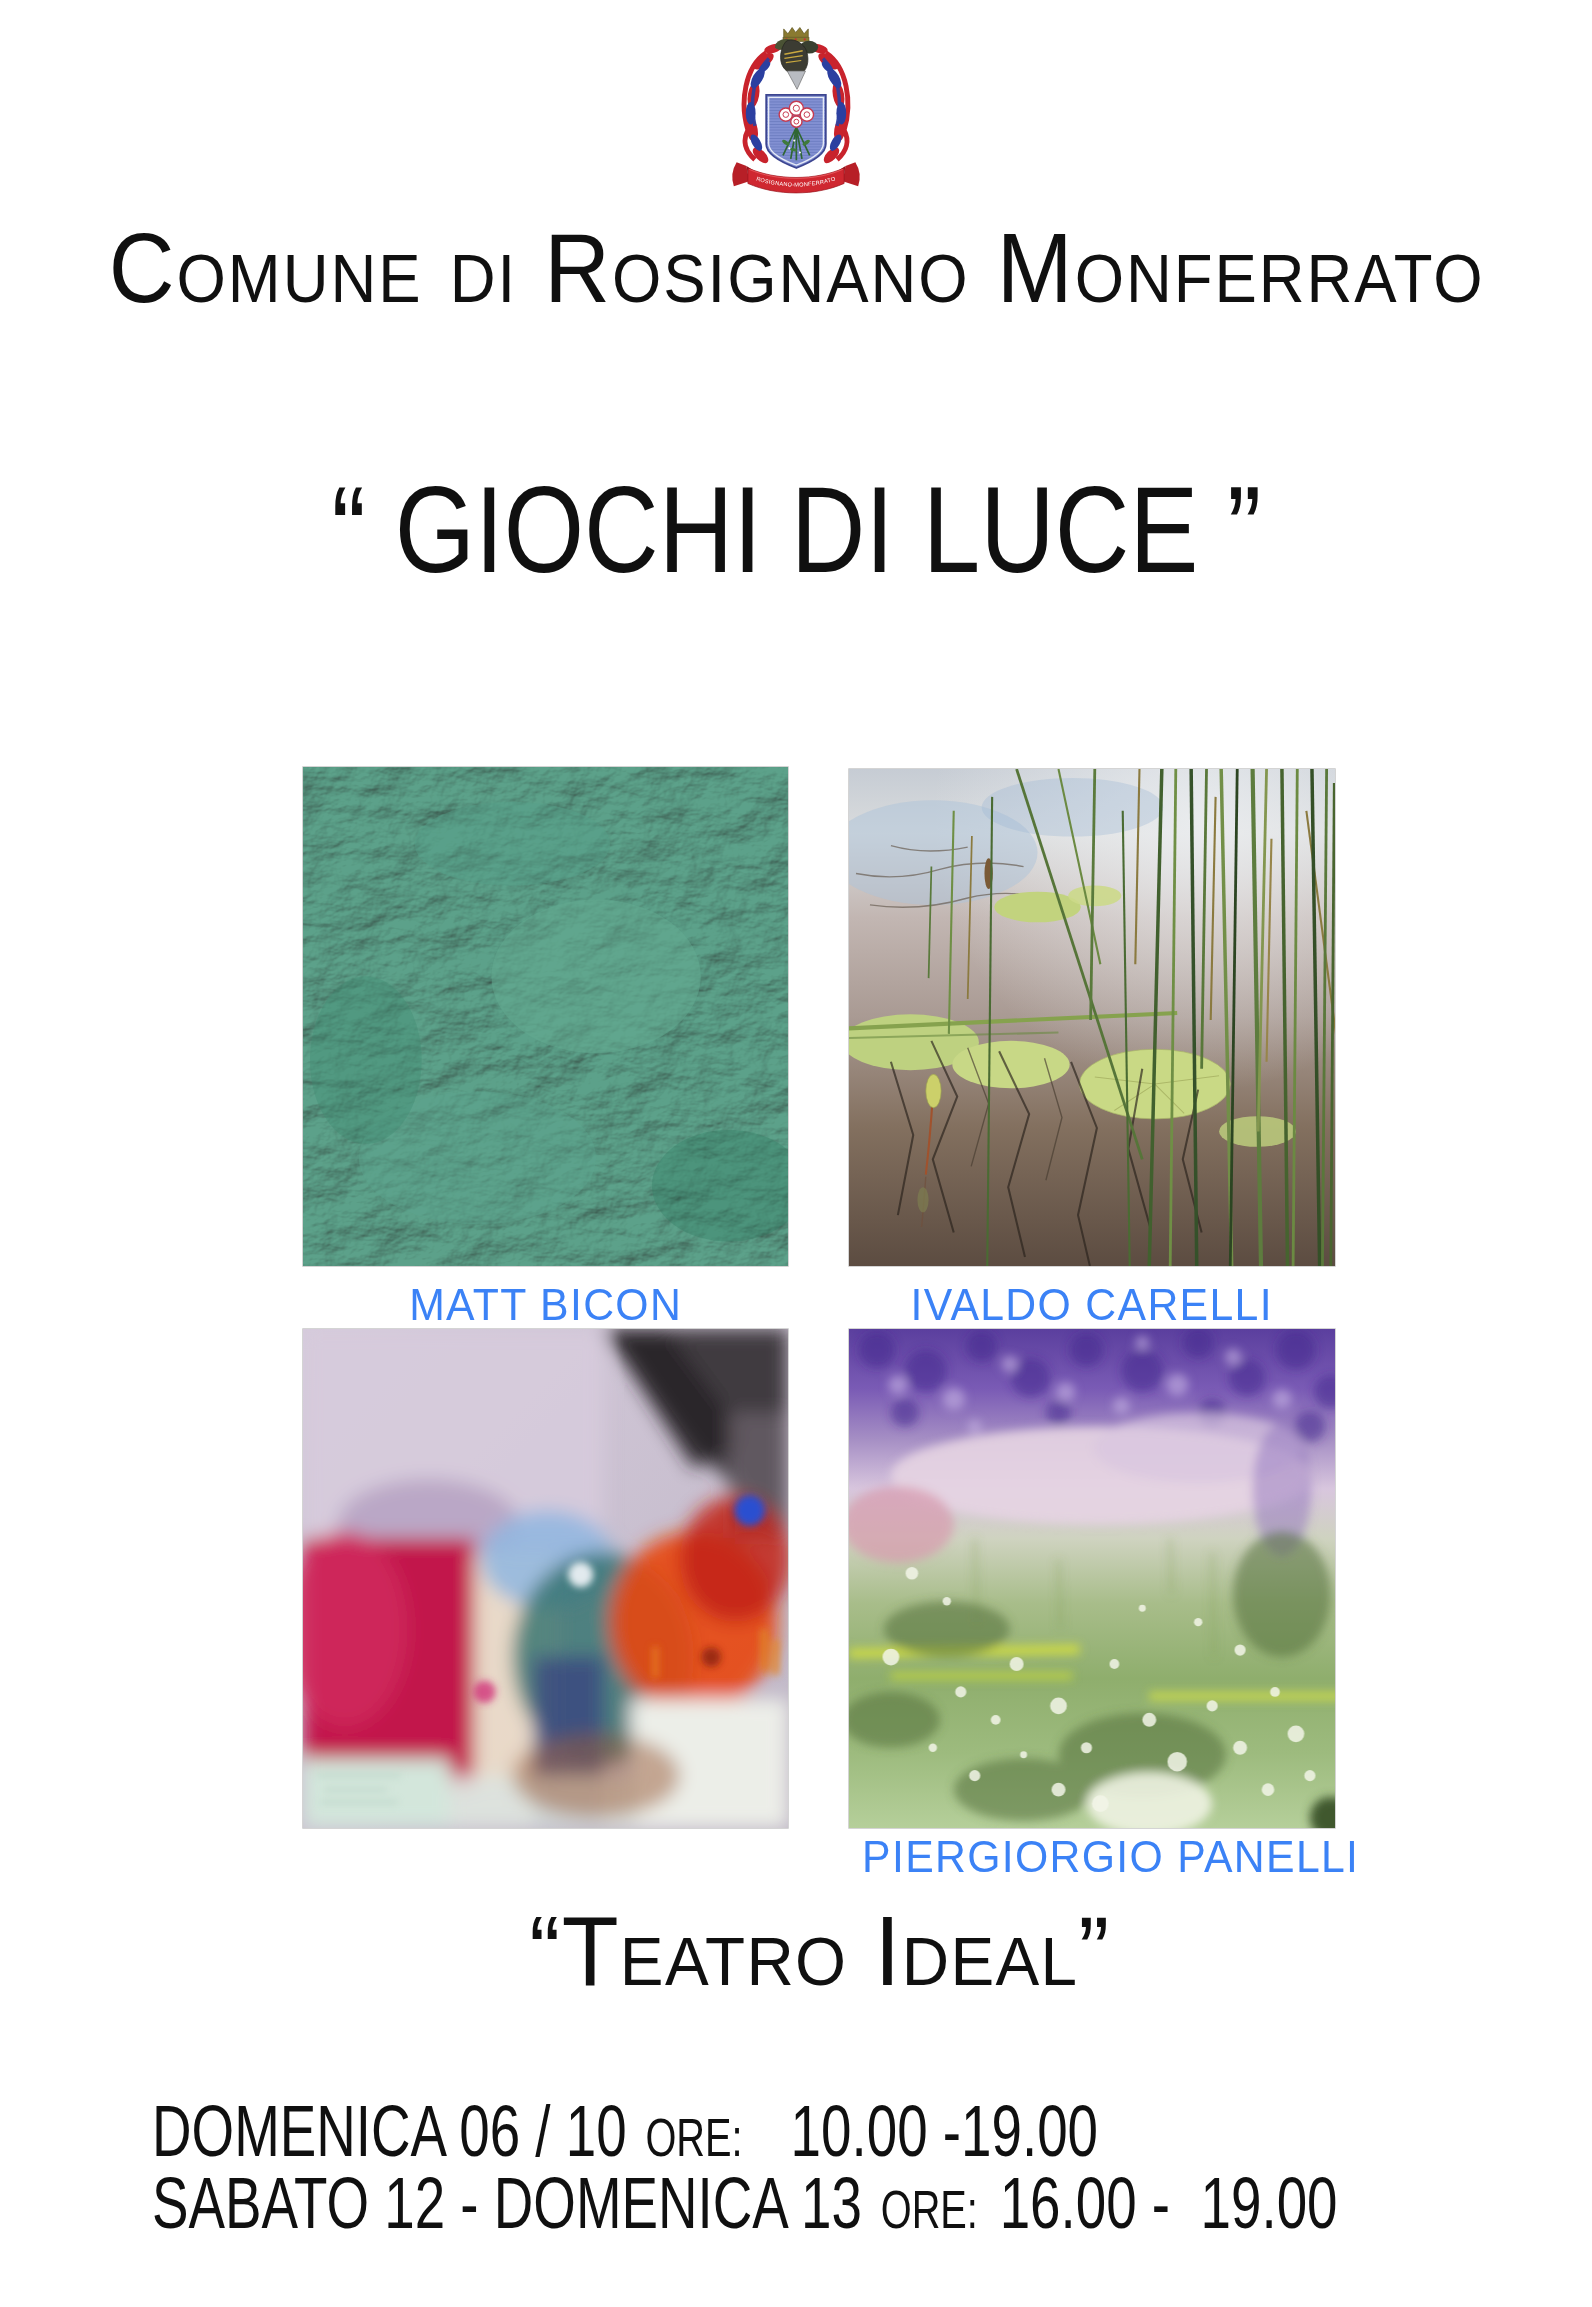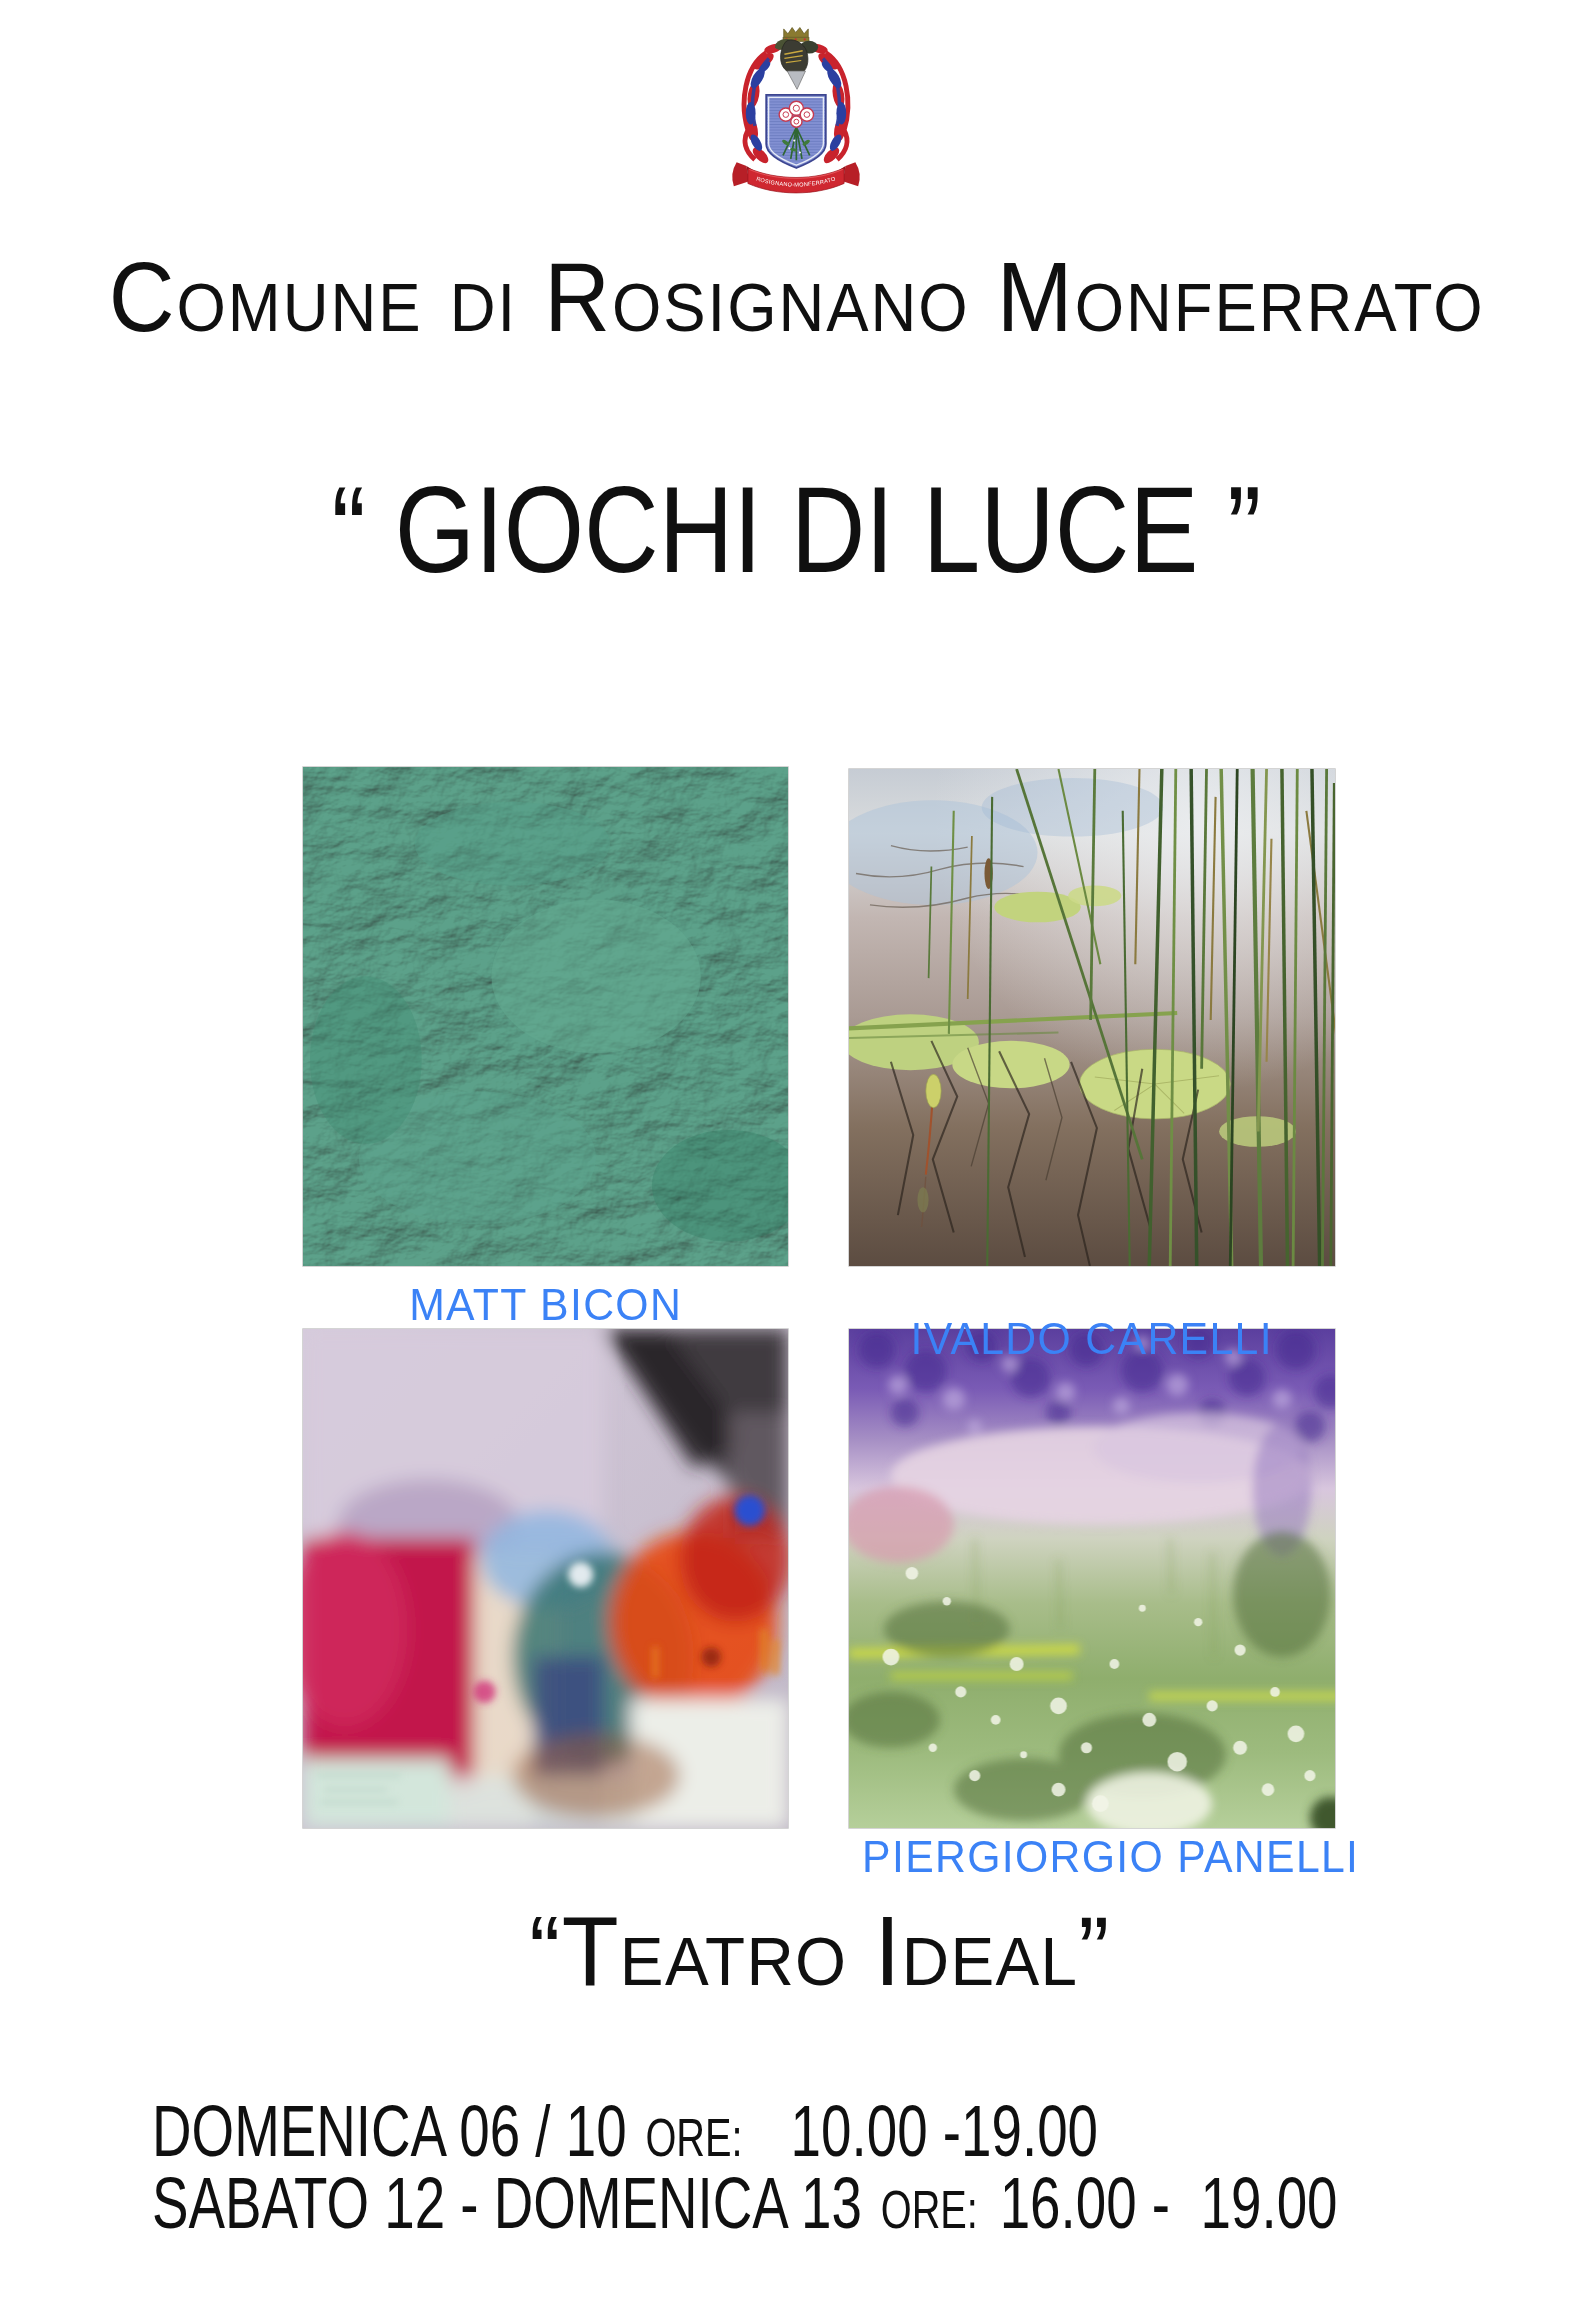--- a/index.html
+++ b/index.html
@@ -4,21 +4,21 @@
 <style>
   html,body { margin:0; padding:0; background:#ffffff; }
   body { width:1593px; height:2307px; font-family:"Liberation Sans", sans-serif; }
   .poster { position:absolute; left:0; top:0; width:1593px; height:2307px; background:#fff; color:#101010; overflow:hidden; }
 
   .t { position:absolute; left:0; width:100%; text-align:center; line-height:1.05; white-space:nowrap; }
   .cx { display:inline-block; white-space:pre; transform-origin:center; }
   .cxl { display:inline-block; white-space:pre; transform-origin:left center; }
   .sc { font-variant: small-caps; }
 
-  .municipality { top:245px; font-size:99px; }
+  .municipality { top:216px; font-size:99px; }
   .municipality .cx { transform:scaleX(.92); letter-spacing:2.1px; }
   .event { top:347px; font-size:73px; }
   .event .cx { transform:scaleX(.84); letter-spacing:1.4px; }
   .giochi { top:465px; font-size:123px; }
   .giochi .cx { transform:scaleX(.84); }
   .pittura { top:604px; font-size:81px; }
   .pittura .cx { transform:scaleX(.84); letter-spacing:0.7px; }
 
   .crest { position:absolute; left:724px; top:24px; width:144px; height:177px; }
   .crest svg { display:block; width:100%; height:100%; }
@@ -26,21 +26,21 @@
   .art { position:absolute; box-shadow:0 0 0 0.7px #c2c2c2; background:#e8e8e8; }
   .art svg { display:block; width:100%; height:100%; }
   .a1 { left:303px;  top:767px; width:485px; height:499px; }
   .a2 { left:849px; top:769px; width:486px; height:497px; }
   .a3 { left:303px;  top:1329px; width:485px; height:499px; }
   .a4 { left:849px; top:1329px; width:486px; height:499px; }
 
   .lbl { position:absolute; text-align:center; font-size:45px; color:#3b82f6; white-space:nowrap; }
   .lbl .cx { transform:scaleX(.95); letter-spacing:1.4px; }
   .l1 { left:303px;  width:485px; top:1279px; }
-  .l2 { left:849px; width:486px; top:1313px;text-decoration:underline; }
+  .l2 { left:849px; width:486px; top:1279px;text-decoration:underline; }
   .l3 { left:303px;  width:485px; top:1837px; }
   .l4 { left:849px; width:486px; top:1831px; }
 
   .venue { top:1895px; font-size:106px; }
   .venue .cx { transform:scaleX(.88); letter-spacing:1.4px; }
   .venue .annex { font-size:77px; margin-left:38px; }
   .teatro { top:1900px; font-size:98px;margin-left:24px; }
   .teatro .cx { transform:scaleX(.95); letter-spacing:1.4px; }
 
   .sched { position:absolute; left:152px; font-size:73px; white-space:nowrap; }

